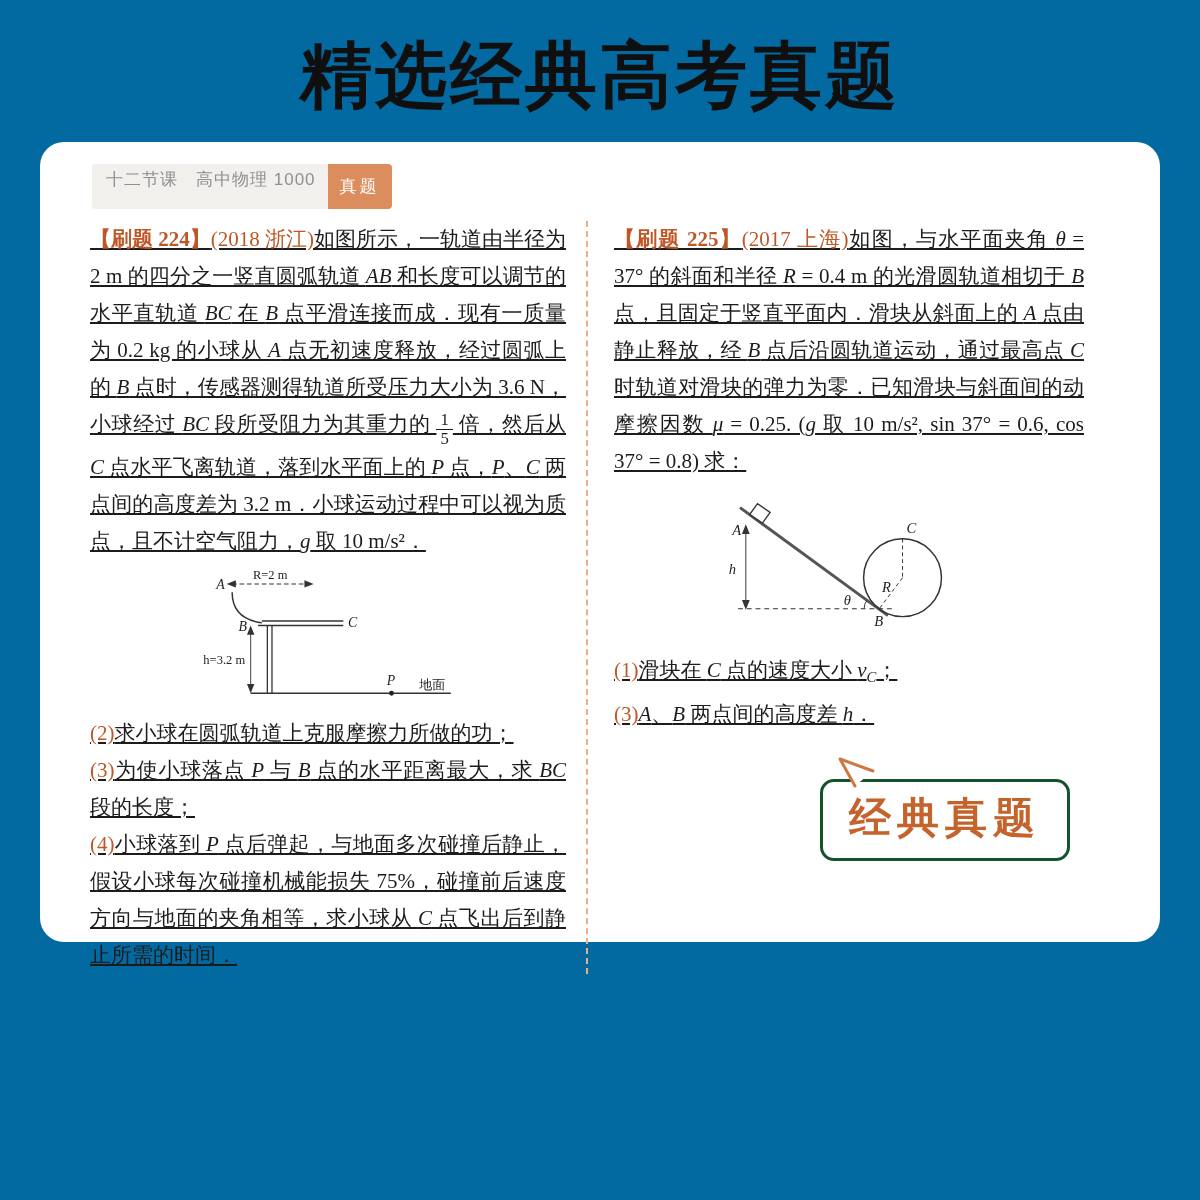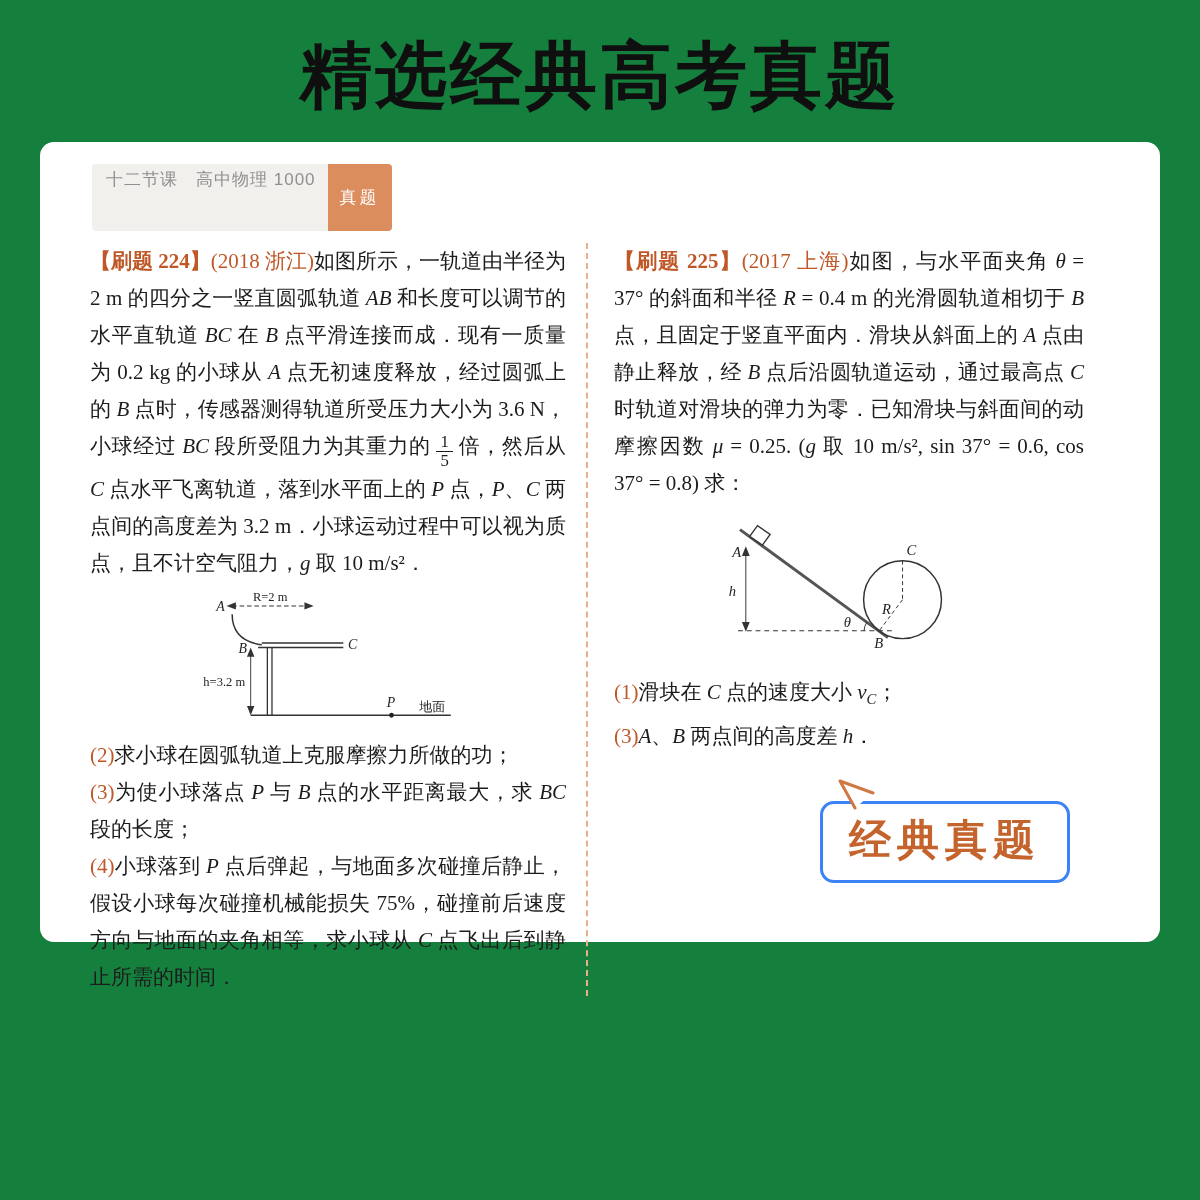--- a/index.html
+++ b/index.html
@@ -1,57 +1,57 @@
 <!DOCTYPE html>
 <html><head>
 <meta charset="utf-8">
 <style>
   * { margin:0; padding:0; box-sizing:border-box; }
   html,body { width:1200px; }
   body { font-family:"Liberation Serif","DejaVu Serif",serif; }
-  .page { position:relative; width:1200px; height:1200px; background:#15803d; overflow:hidden; }
+  .page { position:relative; width:1200px; height:1200px; background:#0369a1; overflow:hidden; }
   .main-title {
     position:absolute; top:28px; left:0; width:100%;
     text-align:center; font-family:"Liberation Sans","DejaVu Sans",sans-serif;
     font-weight:bold; font-size:72px; letter-spacing:3px; color:#0f0f0f;
   }
   .panel {
     position:absolute; left:40px; top:142px; width:1120px; height:800px;
-    background:#ffffff; border-radius:14px; padding-top:22px;
+    background:#ffffff; border-radius:24px; padding-top:22px;
   }
   .tagbar {
     margin-left:52px; display:inline-flex; align-items:stretch;
     font-family:"Liberation Sans","DejaVu Sans",sans-serif; font-size:17px;
     border-radius:4px; overflow:hidden;
   }
   .tagbar .series { background:#f2f0ed; color:#8f8f8f; padding:4px 12px 4px 14px; letter-spacing:1px; }
-  .tagbar .badge { background:#db8d5e; color:#ffffff; padding:22px 12px; letter-spacing:3px; }
+  .tagbar .badge { background:#db8d5e; color:#ffffff; padding:11px 12px; letter-spacing:3px; }
   .content { display:flex; padding:12px 28px 0 50px; }
   .col { width:496px; }
   .col-left { padding-right:20px; }
   .col-right { padding-left:26px; }
   .vdivider { border-left:2px dashed #e9af8b; }
-  .para, .question { font-size:21px; line-height:37px; text-align:justify; color:#1c1c1c; }
+  .para, .question { font-size:21px; line-height:37px; text-align:justify; color:#1c1c1c;text-decoration:underline; }
   .plabel { color:#bf5726; font-weight:bold; }
   .psource { color:#bf5726; }
   .qnum { color:#bf5726; }
   .it { font-style:italic; font-family:"Liberation Serif","DejaVu Serif",serif; }
   sub { font-size:0.7em; }
   .frac { display:inline-block; vertical-align:-0.8em; text-align:center; line-height:1.1; font-size:0.8em; }
   .fnum { display:block; border-bottom:1.5px solid #1b1b1b; padding:0 4px; }
   .fden { display:block; padding:0 4px; }
   .figure { display:flex; justify-content:center; }
   .figure-224 { margin:10px 0 6px; }
   .figure-225 { margin:12px 0 12px; }
   svg text { font-size:14px; fill:#222; font-family:"Liberation Serif","DejaVu Serif",serif; }
   svg text.var { font-style:italic; font-size:15px; }
   svg text.dim { font-size:13.5px; }
   .bubble {
     position:relative; width:fit-content; margin:46px 14px 0 auto;
-    background:#ffffff; border:3px solid #3b82f6; border-radius:14px;
+    background:#ffffff; border:3px solid #14532d; border-radius:14px;
     padding:8px 26px 12px; font-size:42px; font-weight:bold; color:#c4642c;
     letter-spacing:6px; font-family:"Liberation Sans","DejaVu Sans",sans-serif;
   }
   .bubble .tail { position:absolute; top:-26px; left:14px; width:40px; height:32px; }
 </style>
 </head>
 <body>
 
 <div class="page">
 

